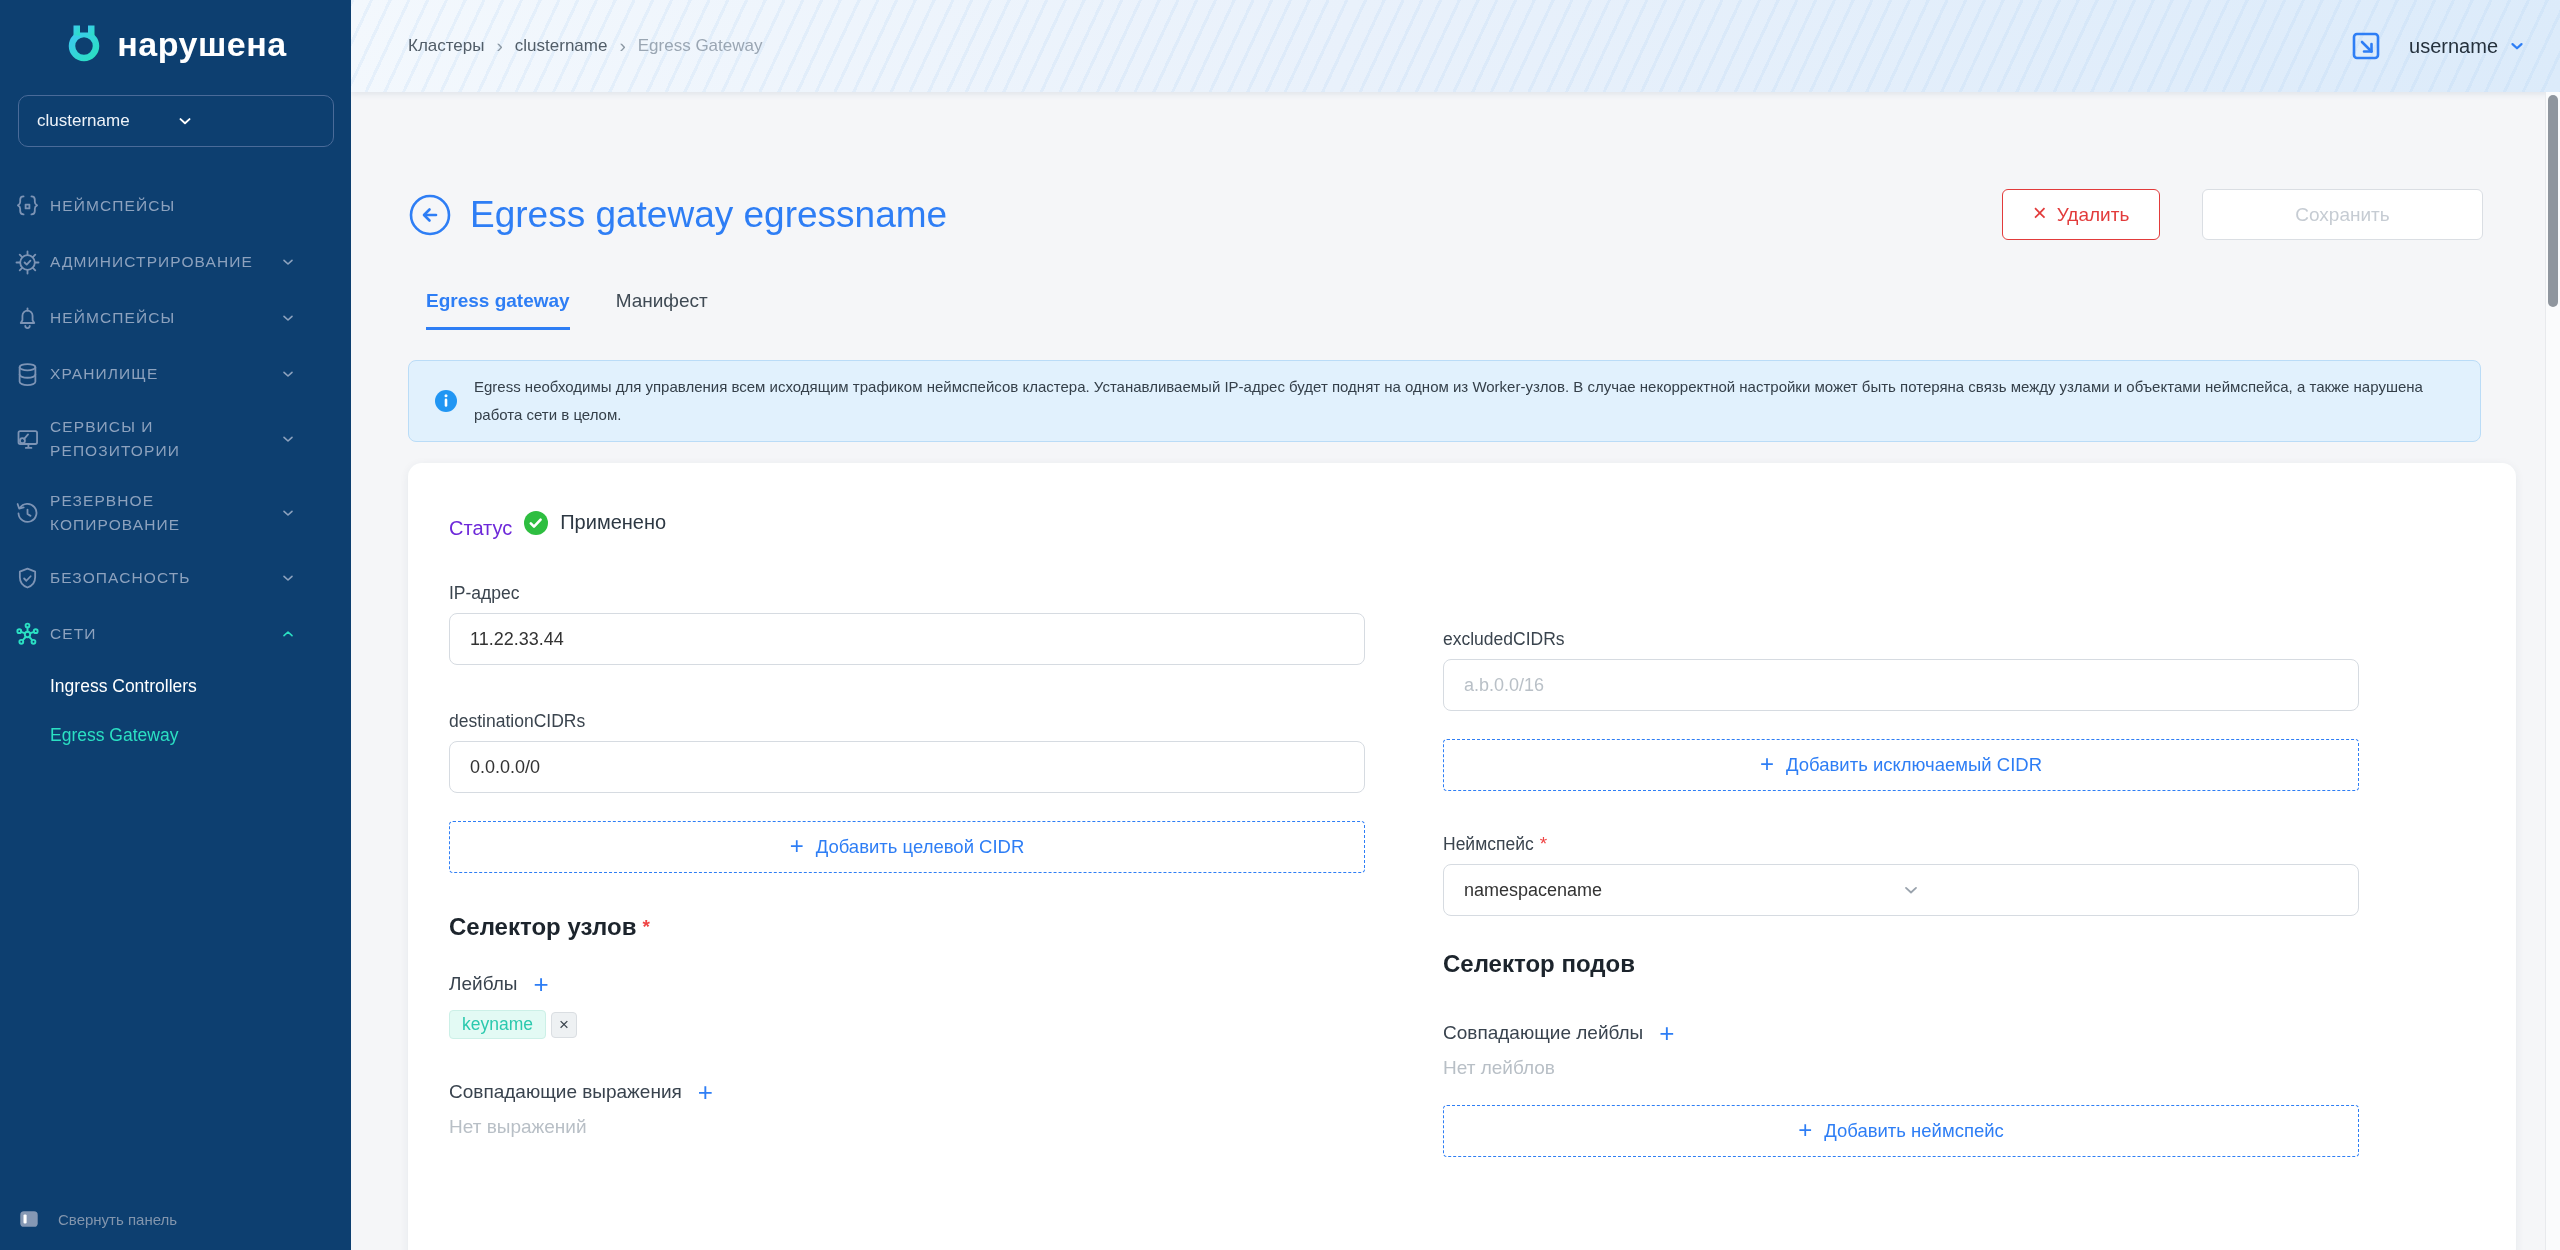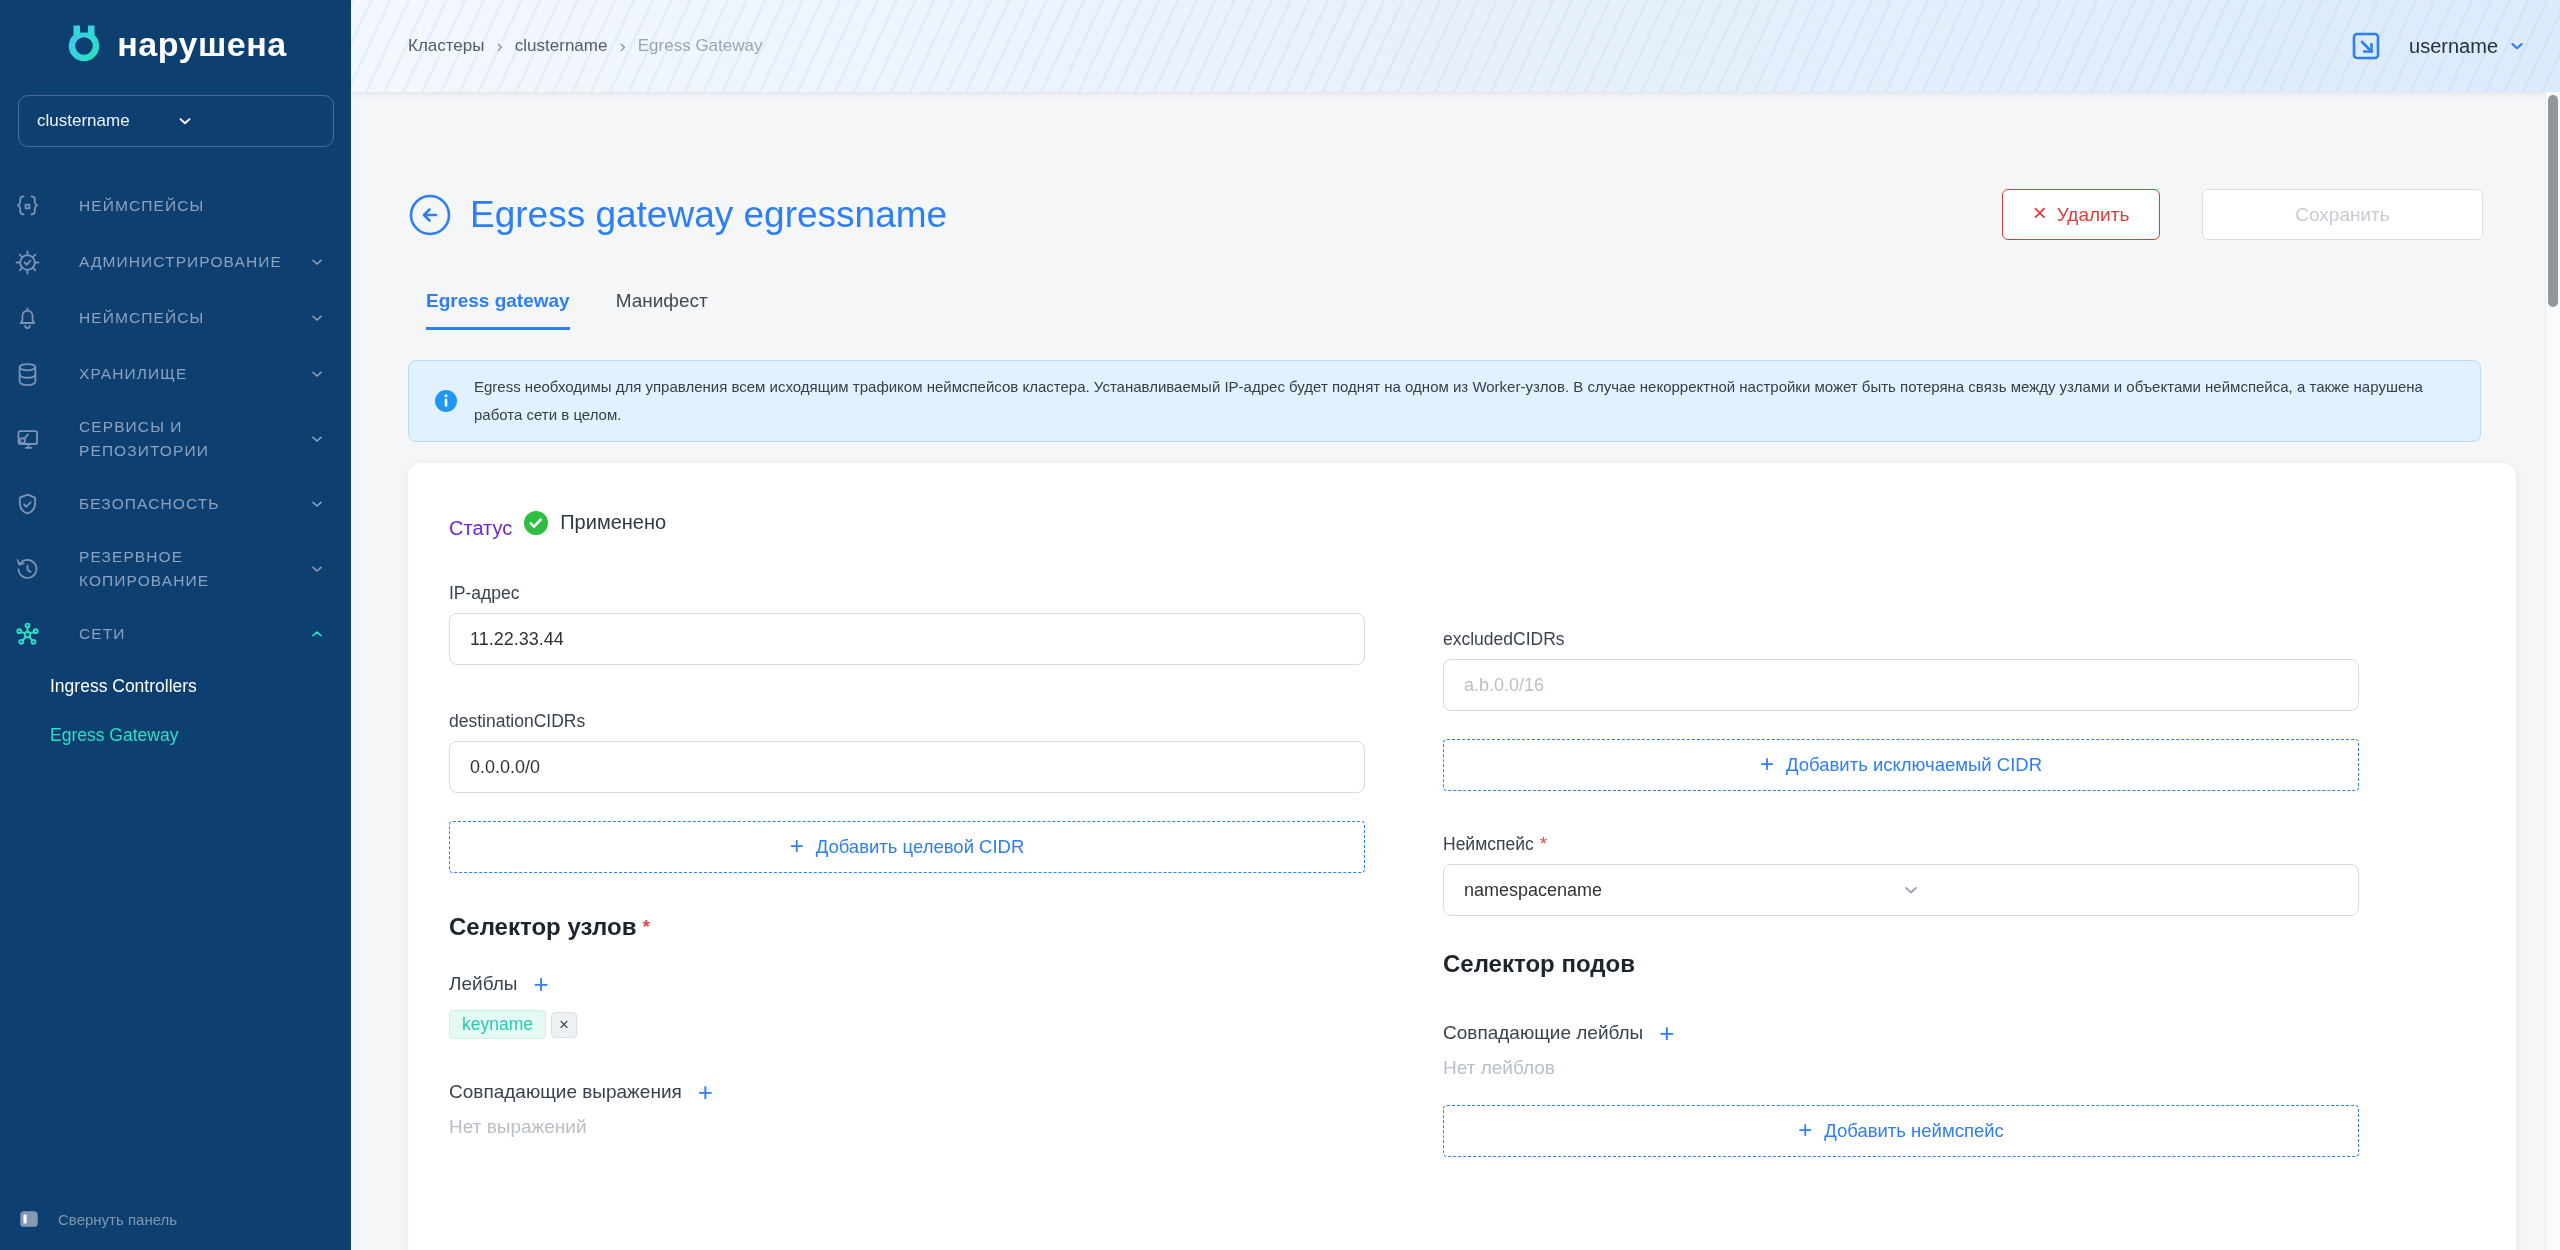--- a/index.html
+++ b/index.html
@@ -13,21 +13,21 @@
   .logo-text { color:#fff; font-size:34px; font-weight:bold; letter-spacing:.5px; }
   .cluster-select { position:absolute; left:18px; top:95px; width:316px; height:52px;
     border:1.5px solid #4a6b99; border-radius:10px; display:flex; align-items:center;
     padding:0 18px; cursor:pointer; }
   .cluster-select span { color:#eef3f9; font-size:17px; flex:1; }
   .menu { margin-top:178px; } 
   .menu { margin-top:0; position:absolute; top:178px; left:0; right:0; }
   .menu-item { display:flex; align-items:center; padding:13px 24px 13px 12px; gap:8px; cursor:pointer; }
   .menu-item .mi-icon { width:30px; min-width:30px; height:30px; display:flex; align-items:center; justify-content:center; color:#7d94b5; }
   .menu-item .mi-label { flex:1; font-size:15.5px; letter-spacing:1.1px; color:#8da2be;
-    font-weight:500; max-width:222px; line-height:1.55;margin-left:29px; }
+    font-weight:500; max-width:222px; line-height:1.55; }
   .menu-item .mi-chev { color:#8da2be; }
   .menu-item.active .mi-icon, .menu-item.active .mi-chev { color:#2be0c3; }
   .submenu-item { padding:14px 24px 14px 50px; font-size:17.5px; color:#ffffff; cursor:pointer; }
   .submenu-item.active { color:#2be0c3; }
   .collapse-row { position:absolute; left:18px; bottom:20px; display:flex; align-items:center; gap:18px; cursor:pointer; }
   .collapse-row span { color:#8295ad; font-size:15px; }
 
   
   .header { position:absolute; left:351px; top:0; width:2209px; height:92px;
     background:
@@ -208,41 +208,41 @@
       <span class="mi-chev">
         <svg width="16" height="16" viewBox="0 0 24 24" fill="none" stroke="currentColor" stroke-width="2.4" stroke-linecap="round" stroke-linejoin="round">
             <polyline points="6 9.5 12 15 18 9.5"></polyline>
           </svg>
       </span>
     </div>
 
     <div class="menu-item">
       <span class="mi-icon">
         <svg width="27" height="27" viewBox="0 0 24 24" fill="none" stroke="currentColor" stroke-width="1.6" stroke-linecap="round" stroke-linejoin="round">
-          <path d="M12 3.2l6.8 2.7v5c0 4.6-3.1 7.8-6.8 9.1-3.7-1.3-6.8-4.5-6.8-9.1v-5z"></path>
-          <path d="M9 12l2 2 3.8-4"></path>
-        </svg>
-      </span>
-      <span class="mi-label">БЕЗОПАСНОСТЬ</span>
-      <span class="mi-chev">
-        <svg width="16" height="16" viewBox="0 0 24 24" fill="none" stroke="currentColor" stroke-width="2.4" stroke-linecap="round" stroke-linejoin="round">
-            <polyline points="6 9.5 12 15 18 9.5"></polyline>
-          </svg>
-      </span>
-    </div>
-
-    <div class="menu-item">
-      <span class="mi-icon">
-        <svg width="27" height="27" viewBox="0 0 24 24" fill="none" stroke="currentColor" stroke-width="1.6" stroke-linecap="round" stroke-linejoin="round">
           <path d="M5.2 7.2A8 8 0 1 1 4 12"></path>
           <polyline points="3.2 3.6 4.6 7.6 8.6 6.6"></polyline>
           <path d="M12 8.5v4l2.7 1.6"></path>
         </svg>
       </span>
       <span class="mi-label">РЕЗЕРВНОЕ КОПИРОВАНИЕ</span>
+      <span class="mi-chev">
+        <svg width="16" height="16" viewBox="0 0 24 24" fill="none" stroke="currentColor" stroke-width="2.4" stroke-linecap="round" stroke-linejoin="round">
+            <polyline points="6 9.5 12 15 18 9.5"></polyline>
+          </svg>
+      </span>
+    </div>
+
+    <div class="menu-item">
+      <span class="mi-icon">
+        <svg width="27" height="27" viewBox="0 0 24 24" fill="none" stroke="currentColor" stroke-width="1.6" stroke-linecap="round" stroke-linejoin="round">
+          <path d="M12 3.2l6.8 2.7v5c0 4.6-3.1 7.8-6.8 9.1-3.7-1.3-6.8-4.5-6.8-9.1v-5z"></path>
+          <path d="M9 12l2 2 3.8-4"></path>
+        </svg>
+      </span>
+      <span class="mi-label">БЕЗОПАСНОСТЬ</span>
       <span class="mi-chev">
         <svg width="16" height="16" viewBox="0 0 24 24" fill="none" stroke="currentColor" stroke-width="2.4" stroke-linecap="round" stroke-linejoin="round">
             <polyline points="6 9.5 12 15 18 9.5"></polyline>
           </svg>
       </span>
     </div>
 
     <div class="menu-item active">
       <span class="mi-icon">
         <svg width="27" height="27" viewBox="0 0 24 24" fill="none" stroke="currentColor" stroke-width="1.7" stroke-linecap="round" stroke-linejoin="round">

